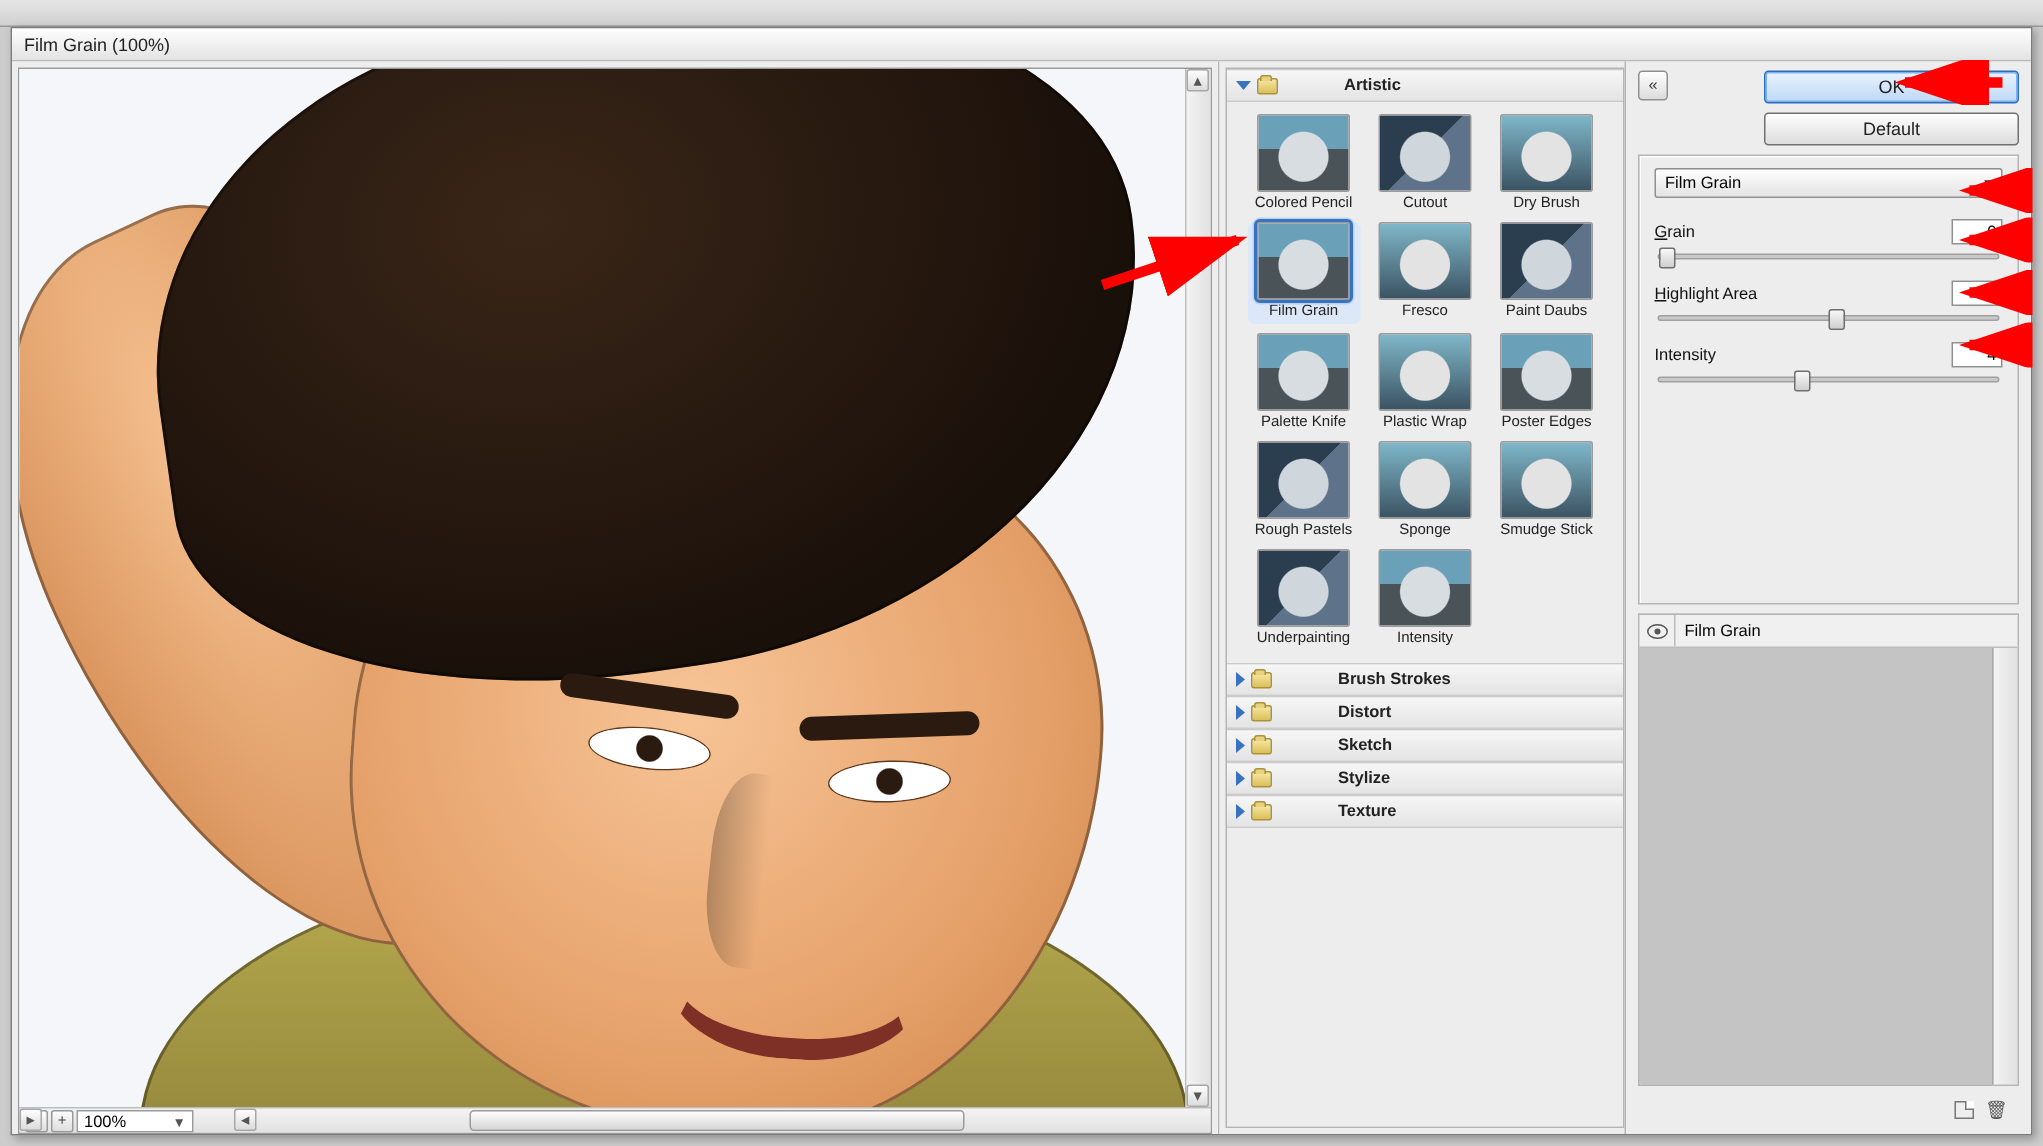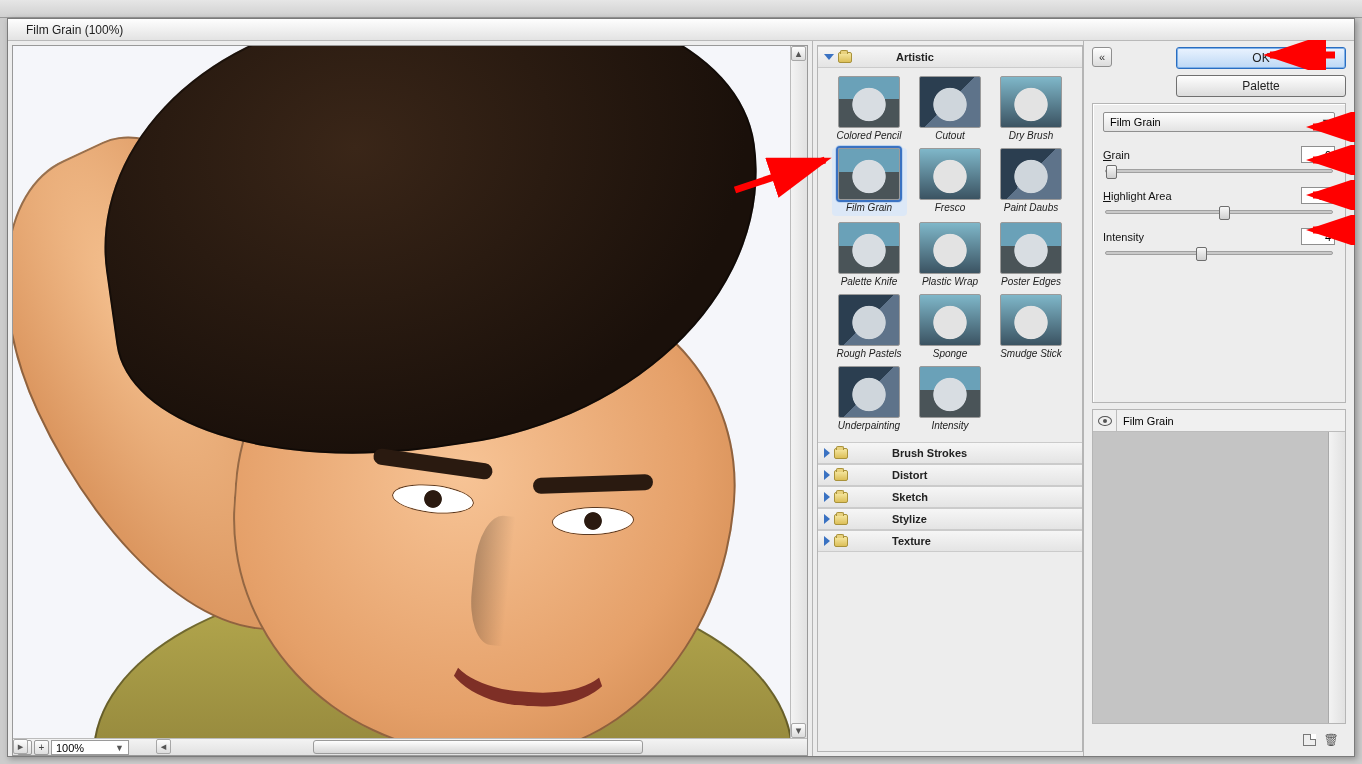--- a/index.html
+++ b/index.html
@@ -30,21 +30,21 @@
     box-shadow: 0 0 0 1px #fff inset, 2px 2px 6px rgba(0,0,0,.3);
     display: flex;
     flex-direction: column;
   }
   .titlebar {
     height: 22px;
     background: linear-gradient(#fefefe, #e3e3e3);
     border-bottom: 1px solid #b9b9b9;
     display: flex;
     align-items: center;
-    padding: 0 18px;
+    padding: 0 8px;
     font-size: 12px;
     color: #222;
   }
   .body {
     flex: 1;
     display: flex;
     min-height: 0;
   }
   
   .preview-col {
@@ -218,21 +218,20 @@
     display:grid;
     grid-template-columns: repeat(3, 75px);
     gap:6px 6px;
     padding:8px 8px 10px 8px;
     justify-content:center;
     background:#ededed;
   }
   .thumb-card {
     width:75px;
     text-align:center;
-    font-style:italic;
   }
   .thumb-img {
     width:62px; height:52px; margin:0 auto 2px auto;
     border:1px solid #9a9a9a;
     background:
       radial-gradient(circle at 50% 55%, #d8dde2 0 40%, transparent 42%),
       linear-gradient(#6aa1b8 0 45%, #4a5458 45% 100%);
     border-radius:2px;
     position:relative;
   }
@@ -522,21 +521,21 @@
     <div class="settings-col">
       <div class="top-buttons">
         <div class="collapse-toggle">
           <span>«</span>
         </div>
         <div class="btn-stack">
           <div class="win-btn primary">
             <span>OK</span>
           </div>
           <div class="win-btn">
-            <span>Palette</span>
+            <span>Default</span>
           </div>
         </div>
       </div>
 
       <div class="settings-box">
         <div class="dropdown">
           <span>Film Grain</span>
           <span class="chev">▼</span>
         </div>
 

